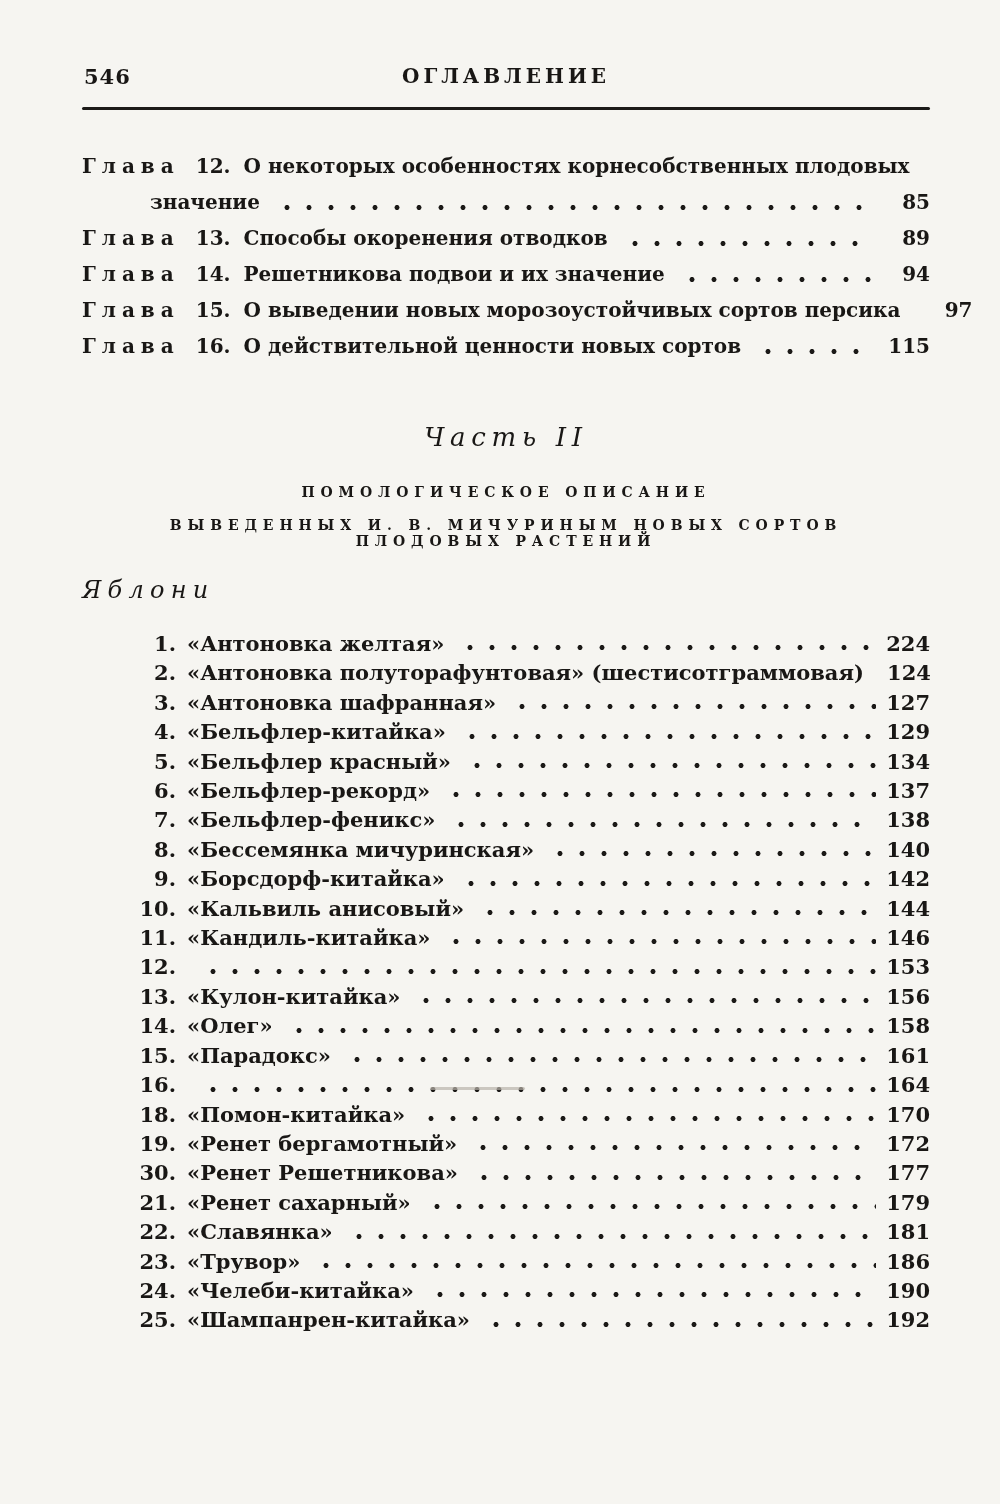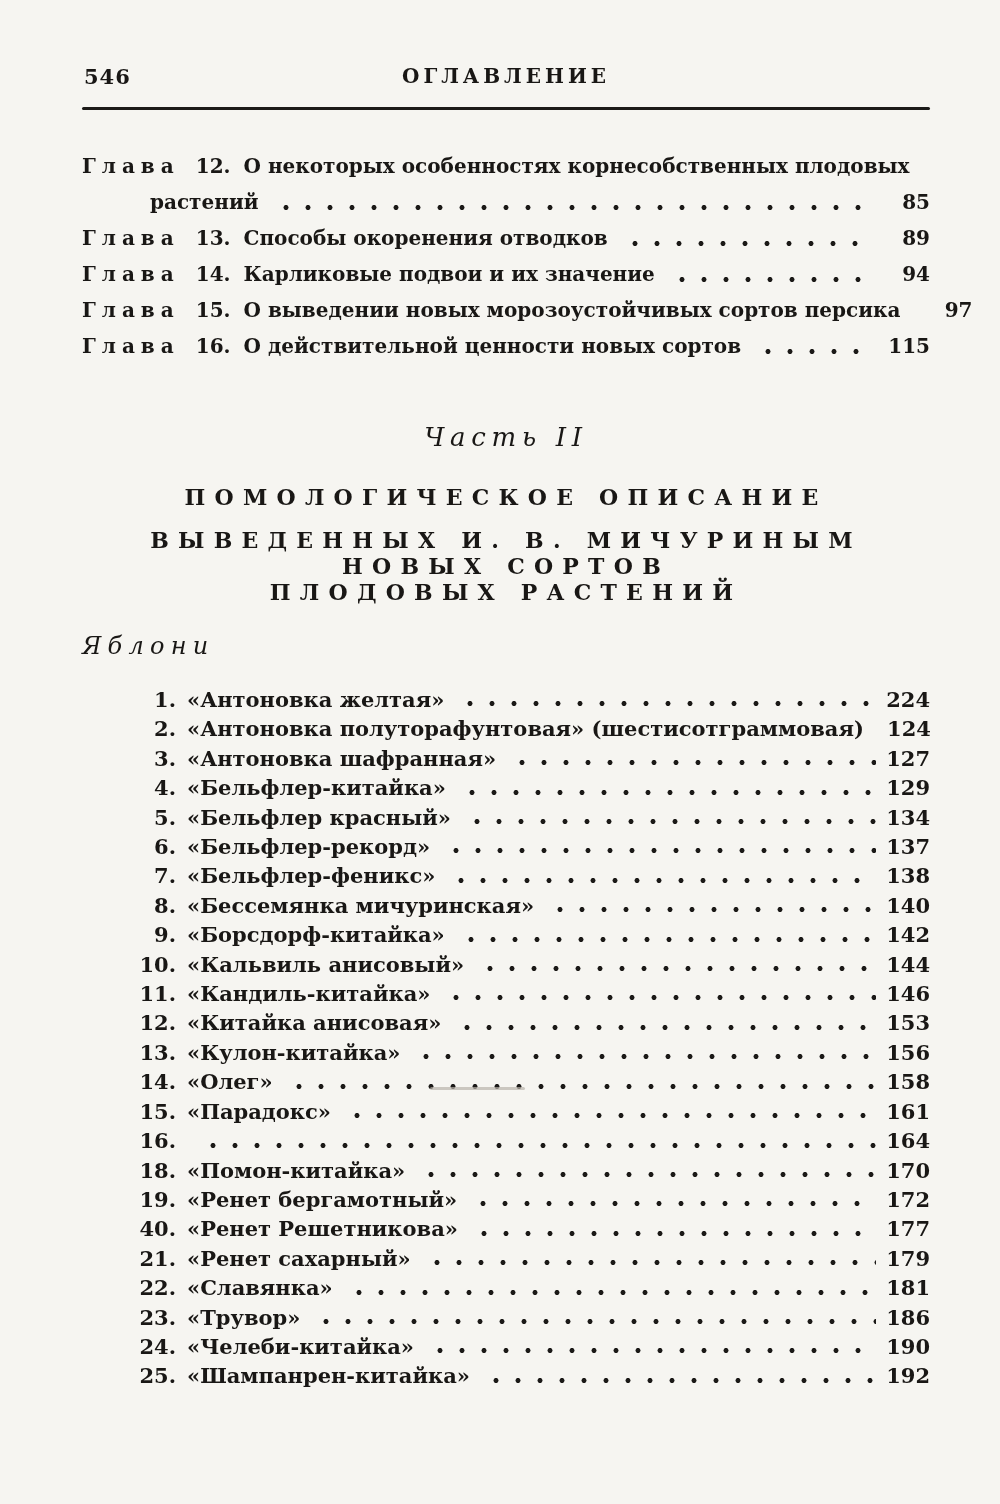--- a/index.html
+++ b/index.html
@@ -52,21 +52,21 @@
   .pg{flex:none;min-width:50px;text-align:right;font-weight:700;}
 
   
   .part-title{
     margin-top:58px;text-align:center;
     font-style:italic;font-size:26px;font-weight:400;
     letter-spacing:0.22em;
   }
   .part-heading{
     text-align:center;
-    font-size:22px;font-weight:700;
+    font-size:14px;font-weight:700;
     letter-spacing:0.42em;
   }
   .ph-1{margin-top:32px;}
   .ph-2{margin-top:17px;}
   .ph-3{}
   .subsection{
     margin-top:27px;
     font-style:italic;font-size:24px;font-weight:400;
     letter-spacing:0.26em;
   }
@@ -103,35 +103,35 @@
 
   <section class="chapters" id="chapters">
       <div class="toc-row">
     <span class="ch-label">Глава</span>
     <span class="ch-num">12.</span>
     <span class="ch-title">О некоторых особенностях корнесобственных плодовых</span>
 
   </div>
       <div class="toc-row">
     <span class="wrap-indent"></span>
-    <span class="ch-title">растений</span>
+    <span class="ch-title">значение</span>
     <span class="dots"></span>
     <span class="pg">85</span>
   </div>
       <div class="toc-row">
     <span class="ch-label">Глава</span>
     <span class="ch-num">13.</span>
     <span class="ch-title">Способы окоренения отводков</span>
     <span class="dots"></span>
     <span class="pg">89</span>
   </div>
       <div class="toc-row">
     <span class="ch-label">Глава</span>
     <span class="ch-num">14.</span>
-    <span class="ch-title">Карликовые подвои и их значение</span>
+    <span class="ch-title">Решетникова подвои и их значение</span>
     <span class="dots"></span>
     <span class="pg">94</span>
   </div>
       <div class="toc-row">
     <span class="ch-label">Глава</span>
     <span class="ch-num">15.</span>
     <span class="ch-title">О выведении новых морозоустойчивых сортов персика</span>
     <span class="dots"></span>
     <span class="pg">97</span>
   </div>
@@ -213,21 +213,20 @@
     <span class="pg">144</span>
   </div>
       <div class="v-row">
     <span class="v-num">11.</span>
     <span class="v-name">«Кандиль-китайка»</span>
     <span class="dots"></span>
     <span class="pg">146</span>
   </div>
       <div class="v-row">
     <span class="v-num">12.</span>
-    <span class="v-name">«Китайка анисовая»</span>
     <span class="dots"></span>
     <span class="pg">153</span>
   </div>
       <div class="v-row">
     <span class="v-num">13.</span>
     <span class="v-name">«Кулон-китайка»</span>
     <span class="dots"></span>
     <span class="pg">156</span>
   </div>
       <div class="v-row">
@@ -253,21 +252,21 @@
     <span class="dots"></span>
     <span class="pg">170</span>
   </div>
       <div class="v-row">
     <span class="v-num">19.</span>
     <span class="v-name">«Ренет бергамотный»</span>
     <span class="dots"></span>
     <span class="pg">172</span>
   </div>
       <div class="v-row">
-    <span class="v-num">40.</span>
+    <span class="v-num">30.</span>
     <span class="v-name">«Ренет Решетникова»</span>
     <span class="dots"></span>
     <span class="pg">177</span>
   </div>
       <div class="v-row">
     <span class="v-num">21.</span>
     <span class="v-name">«Ренет сахарный»</span>
     <span class="dots"></span>
     <span class="pg">179</span>
   </div>

